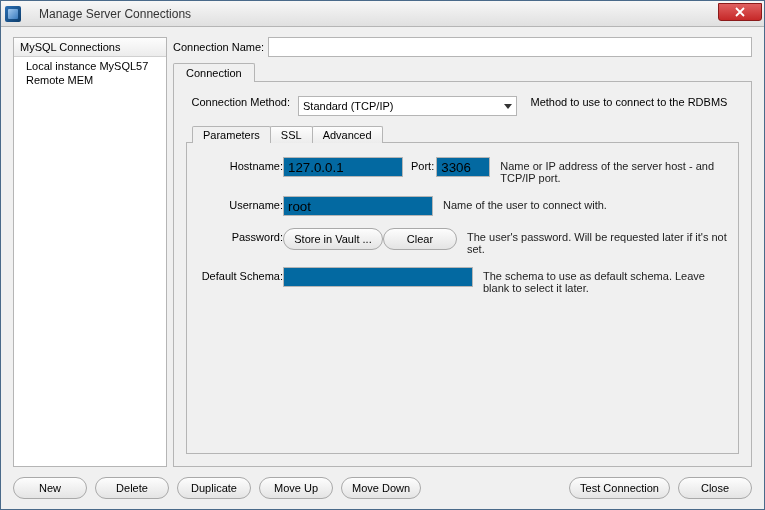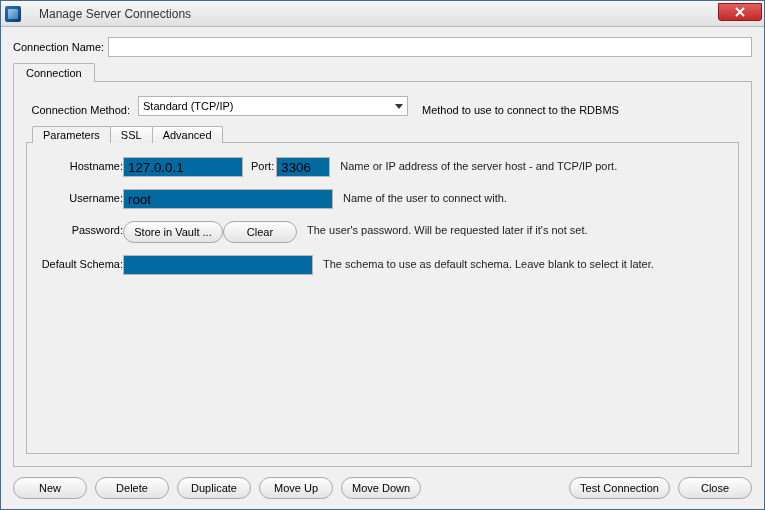--- a/index.html
+++ b/index.html
@@ -145,21 +145,21 @@
     border:1px solid #b5b5b5;
     background:#f0f0f0;
     margin-top:-1px;
     padding:14px 12px 12px 12px;
     min-height:0;
     display:flex;
     flex-direction:column;
   }
   .method-row {
     display:flex;
-    align-items:flex-end;
+    align-items:flex-start;
     gap:8px;
     margin-bottom:10px;
   }
   .method-row label { width:104px; text-align:right; }
   .combo {
     flex:1;
     max-width:270px;
     height:20px;
     border:1px solid #b5b5b5;
     background:#fff;
@@ -204,21 +204,21 @@
     padding-top:3px;
   }
   .tx {
     height:20px;
     border:1px solid #b5b5b5;
     background:#0369a1;
     padding:0 4px;
   }
   .host-input { width:120px; }
   .port-input { width:54px; }
-  .user-input { width:210px; }
+  .user-input { width:150px; }
   .schema-input { width:190px; }
   .port-label { padding:3px 2px 0 8px; }
   .desc {
     flex:1;
     padding:3px 0 0 10px;
     color:#222;
     font-size:11px;
   }
   .btn {
     height:22px;
@@ -250,20 +250,27 @@
     <div class="spacer"></div>
     <div class="win-close">
       <svg viewBox="0 0 10 10">
           <path d="M1 1 L9 9 M9 1 L1 9" stroke="#fff" stroke-width="1.8" fill="none"></path>
         </svg>
     </div>
   </div>
 
   <div class="content">
     <div class="upper">
+      <div class="conn-list">
+        <div class="conn-list-header">MySQL Connections</div>
+        <div class="conn-list-body">
+          <div class="conn-item">Local instance MySQL57</div>
+          <div class="conn-item">Remote MEM</div>
+        </div>
+      </div>
 
       <div class="right-panel">
         <div class="name-row">
           <label>Connection Name:</label>
           <input type="text" class="tx" value="" style="">
         </div>
 
         <div class="tab-container">
           <div class="tab-strip">
             <div class="tab active">Connection</div>

